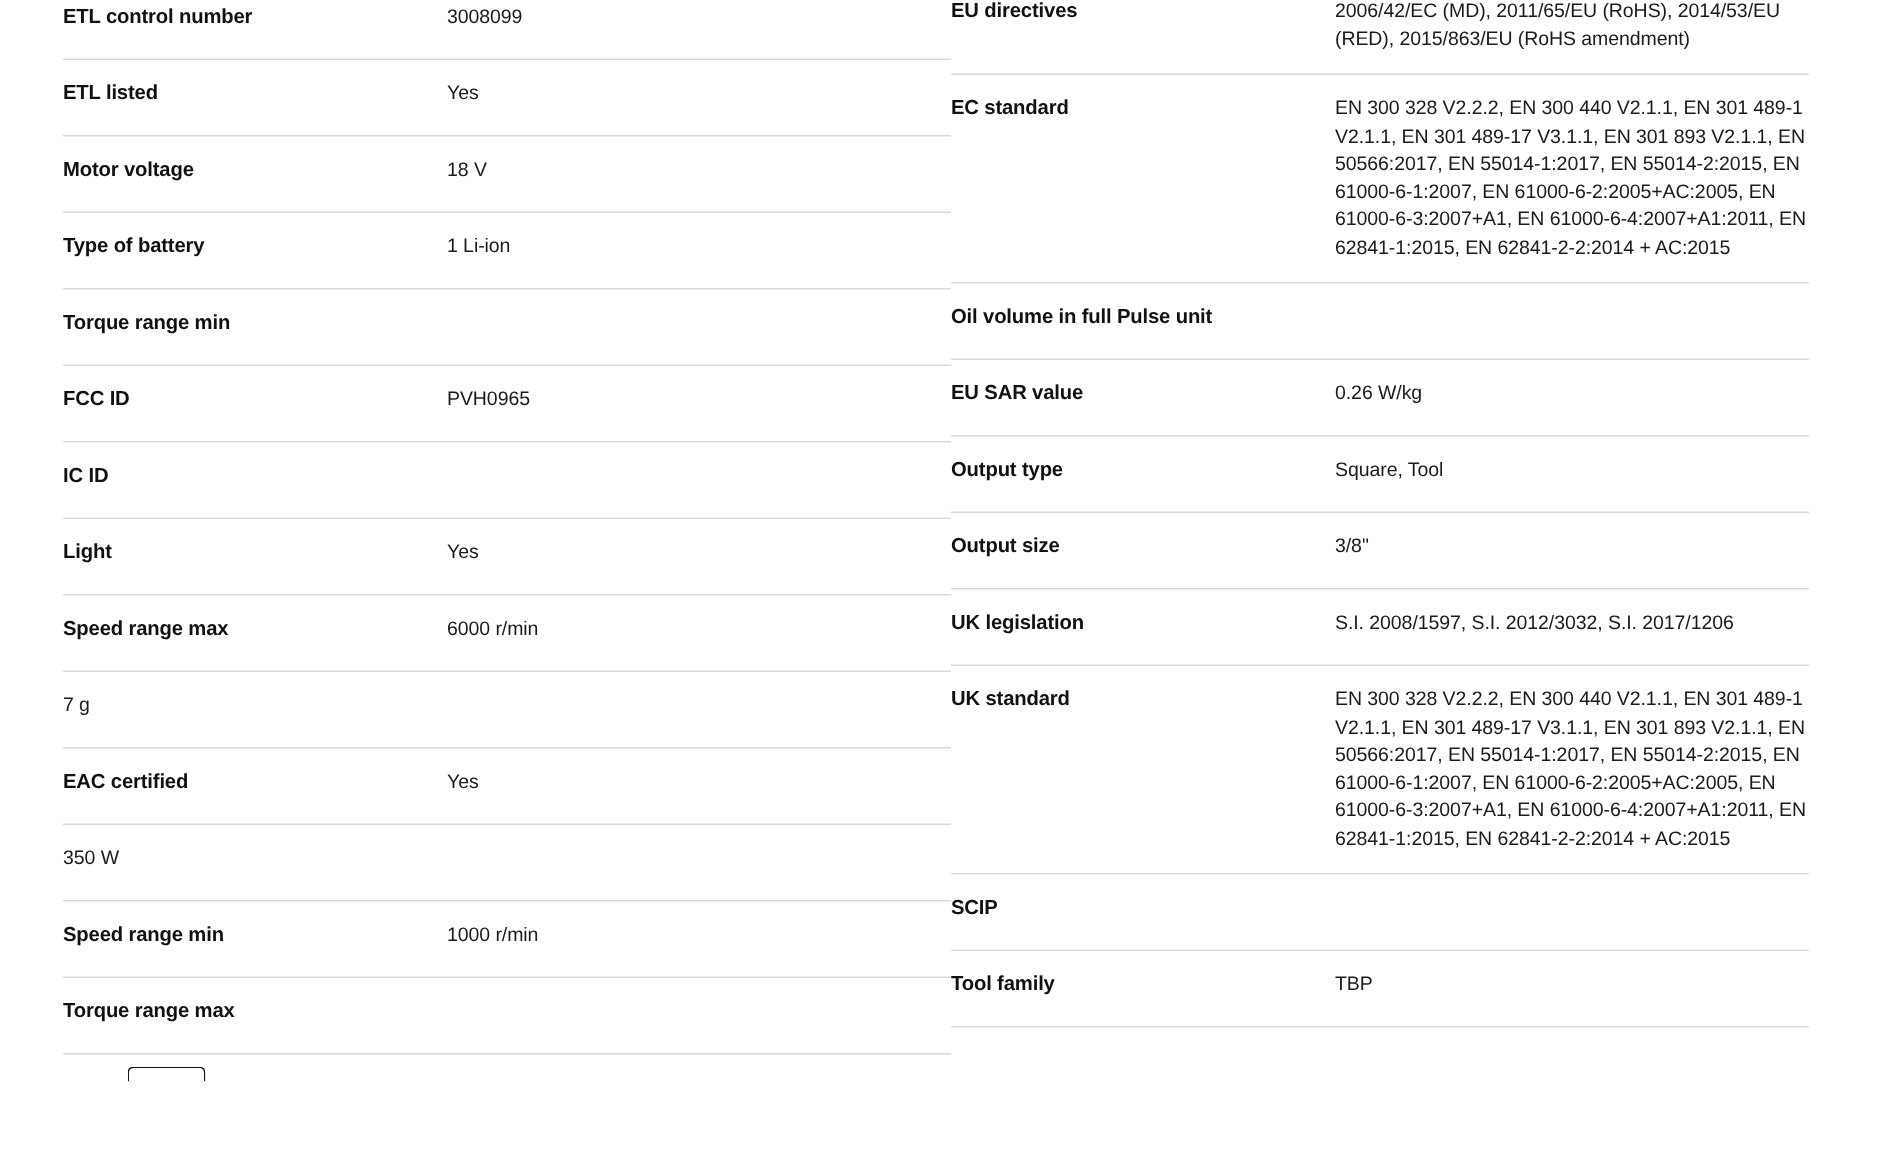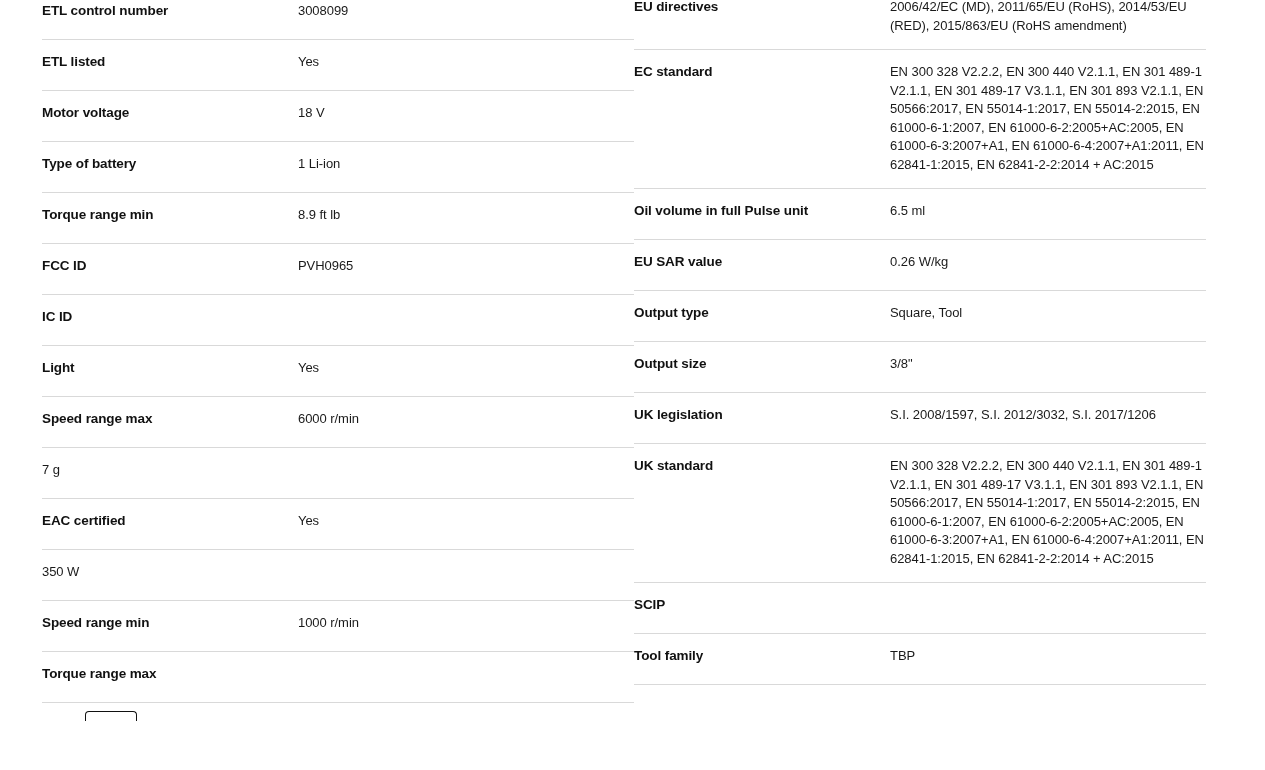--- a/index.html
+++ b/index.html
@@ -105,21 +105,20 @@
     <div class="spec-row">
       <div class="spec-label">Motor voltage</div>
       <div class="spec-value">18 V</div>
     </div>
     <div class="spec-row">
       <div class="spec-label">Type of battery</div>
       <div class="spec-value">1 Li-ion</div>
     </div>
     <div class="spec-row">
       <div class="spec-label">Torque range min</div>
-      <div class="spec-value">8.9 ft lb</div>
     </div>
     <div class="spec-row">
       <div class="spec-label">FCC ID</div>
       <div class="spec-value">PVH0965</div>
     </div>
     <div class="spec-row">
       <div class="spec-label">IC ID</div>
     </div>
     <div class="spec-row">
       <div class="spec-label">Light</div>
@@ -156,21 +155,20 @@
     <div class="spec-row">
       <div class="spec-label">EU directives</div>
       <div class="spec-value">2006/42/EC (MD), 2011/65/EU (RoHS), 2014/53/EU (RED), 2015/863/EU (RoHS amendment)</div>
     </div>
     <div class="spec-row">
       <div class="spec-label">EC standard</div>
       <div class="spec-value">EN 300 328 V2.2.2, EN 300 440 V2.1.1, EN 301 489-1 V2.1.1, EN 301 489-17 V3.1.1, EN 301 893 V2.1.1, EN 50566:2017, EN 55014-1:2017, EN 55014-2:2015, EN 61000-6-1:2007, EN 61000-6-2:2005+AC:2005, EN 61000-6-3:2007+A1, EN 61000-6-4:2007+A1:2011, EN 62841-1:2015, EN 62841-2-2:2014 + AC:2015</div>
     </div>
     <div class="spec-row">
       <div class="spec-label">Oil volume in full Pulse unit</div>
-      <div class="spec-value">6.5 ml</div>
     </div>
     <div class="spec-row">
       <div class="spec-label">EU SAR value</div>
       <div class="spec-value">0.26 W/kg</div>
     </div>
     <div class="spec-row">
       <div class="spec-label">Output type</div>
       <div class="spec-value">Square, Tool</div>
     </div>
     <div class="spec-row">

